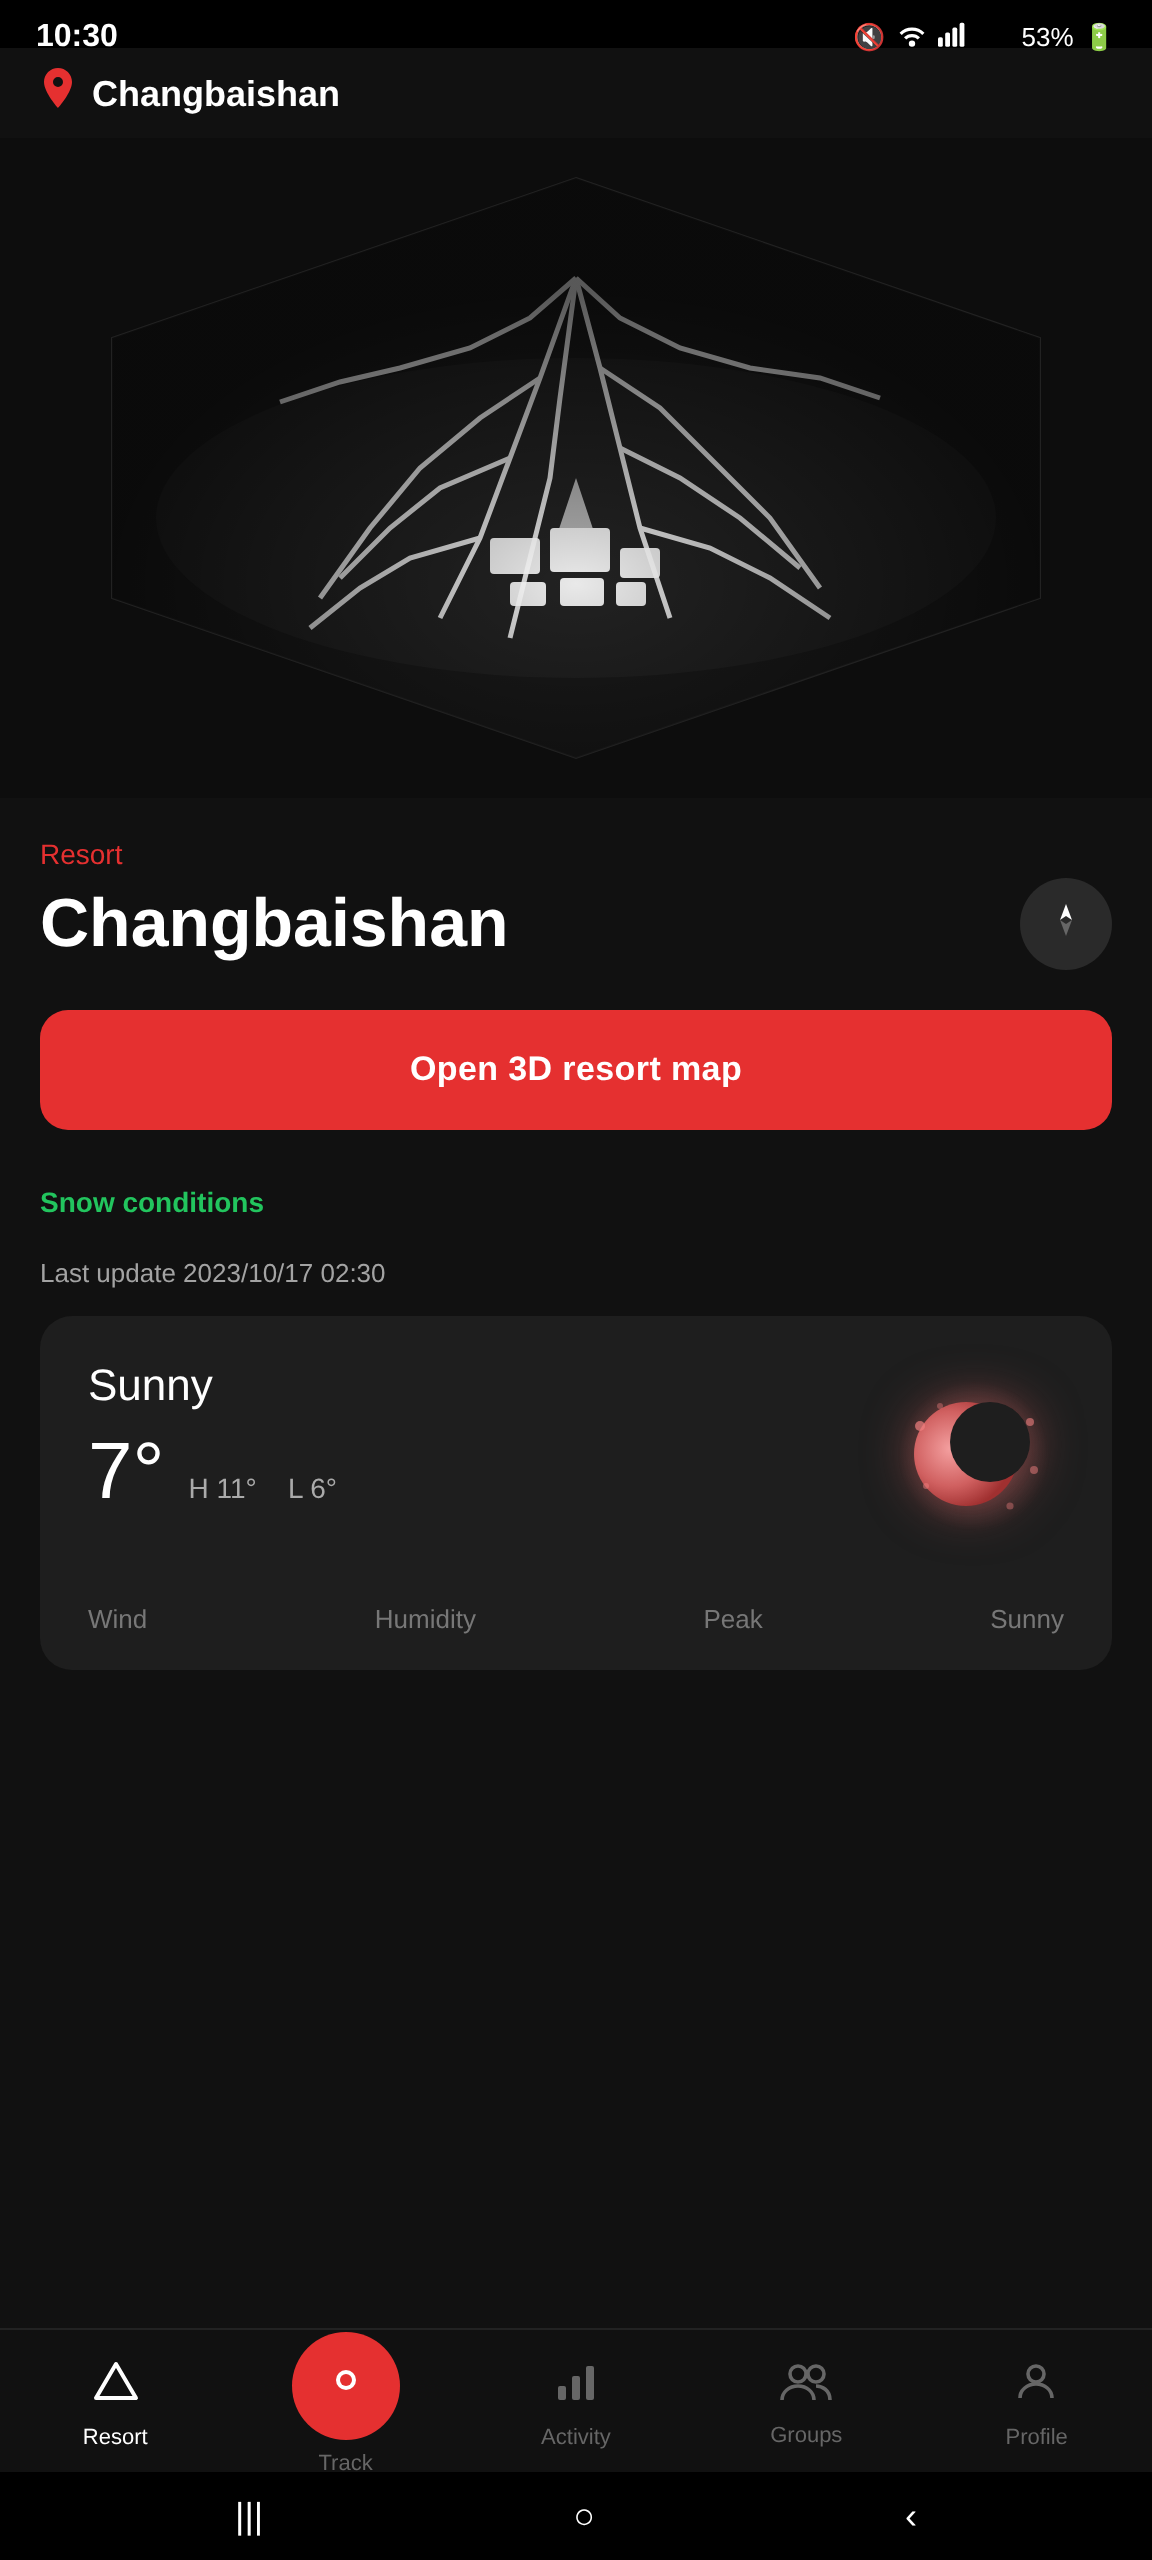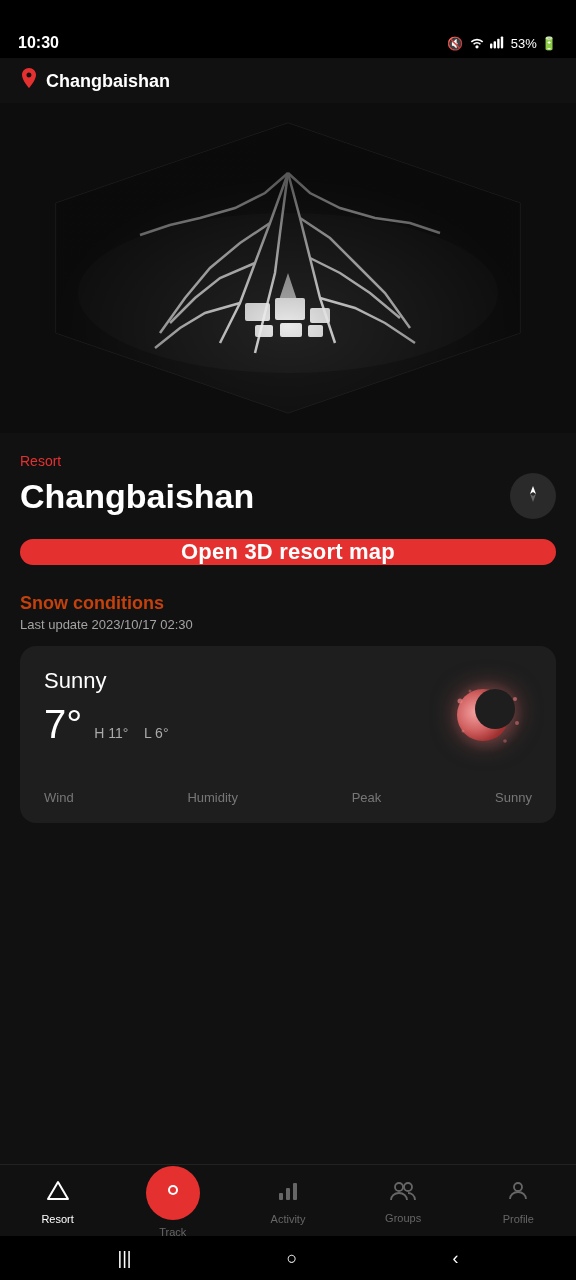--- a/index.html
+++ b/index.html
@@ -11,24 +11,24 @@
       background: #111;
       font-family: -apple-system, BlinkMacSystemFont, 'Helvetica Neue', sans-serif;
       color: #fff;
       overflow-x: hidden;
     }
 
     
     .status-bar {
       display: flex;
       justify-content: space-between;
-      align-items: flex-end;
+      align-items: flex-start;
       padding: 10px 18px 6px;
       background: #000;
-      height: 58px;
+      height: 24px;
     }
     .status-time {
       font-size: 16px;
       font-weight: 600;
       color: #fff;
     }
     .status-icons {
       display: flex;
       align-items: center;
       gap: 5px;
@@ -114,38 +114,39 @@
       color: #fff;
       font-size: 18px;
     }
 
     
     .open-3d-btn {
       width: 100%;
       background: #e53030;
       border: none;
       border-radius: 14px;
-      font-size: 22px;
+      padding: 20px;
+      font-size: 17px;
       font-weight: 600;
       color: #fff;
       cursor: pointer;
       margin-bottom: 28px;
       letter-spacing: 0.2px;
     }
 
     
     .snow-section {
       margin-bottom: 16px;
     }
 
     .snow-title {
-      font-size: 18px;
+      font-size: 14px;
       font-weight: 700;
-      color: #c2410c;
-      margin-bottom: 3px;
+      color: #22c55e;
+      margin-bottom: 20px;
     }
 
     .snow-update {
       font-size: 13px;
       color: #a3a3a3;
       margin-bottom: 14px;
     }
 
     .weather-card {
       background: #1e1e1e;
@@ -309,21 +310,21 @@
       </svg>
     </span>
     <span>
       <svg width="16" height="14" viewBox="0 0 20 16" fill="white">
         <rect x="0" y="10" width="3" height="6" rx="1"></rect>
         <rect x="4.5" y="7" width="3" height="9" rx="1"></rect>
         <rect x="9" y="4" width="3" height="12" rx="1"></rect>
         <rect x="13.5" y="1" width="3" height="15" rx="1"></rect>
       </svg>
     </span>
-    <span style="font-size:13px;">53%</span>
+    <span style="font-size:13px;margin-left:21px;">53%</span>
     <span>🔋</span>
   </div>
 </div>
 
 <div class="header">
   <span class="header-pin">
     <svg width="18" height="22" viewBox="0 0 18 22" fill="none">
       <path d="M9 0C5.13 0 2 3.13 2 7c0 5.25 7 13 7 13s7-7.75 7-13c0-3.87-3.13-7-7-7zm0 9.5A2.5 2.5 0 1 1 9 4.5a2.5 2.5 0 0 1 0 5z" fill="#e53030"></path>
     </svg>
   </span>

